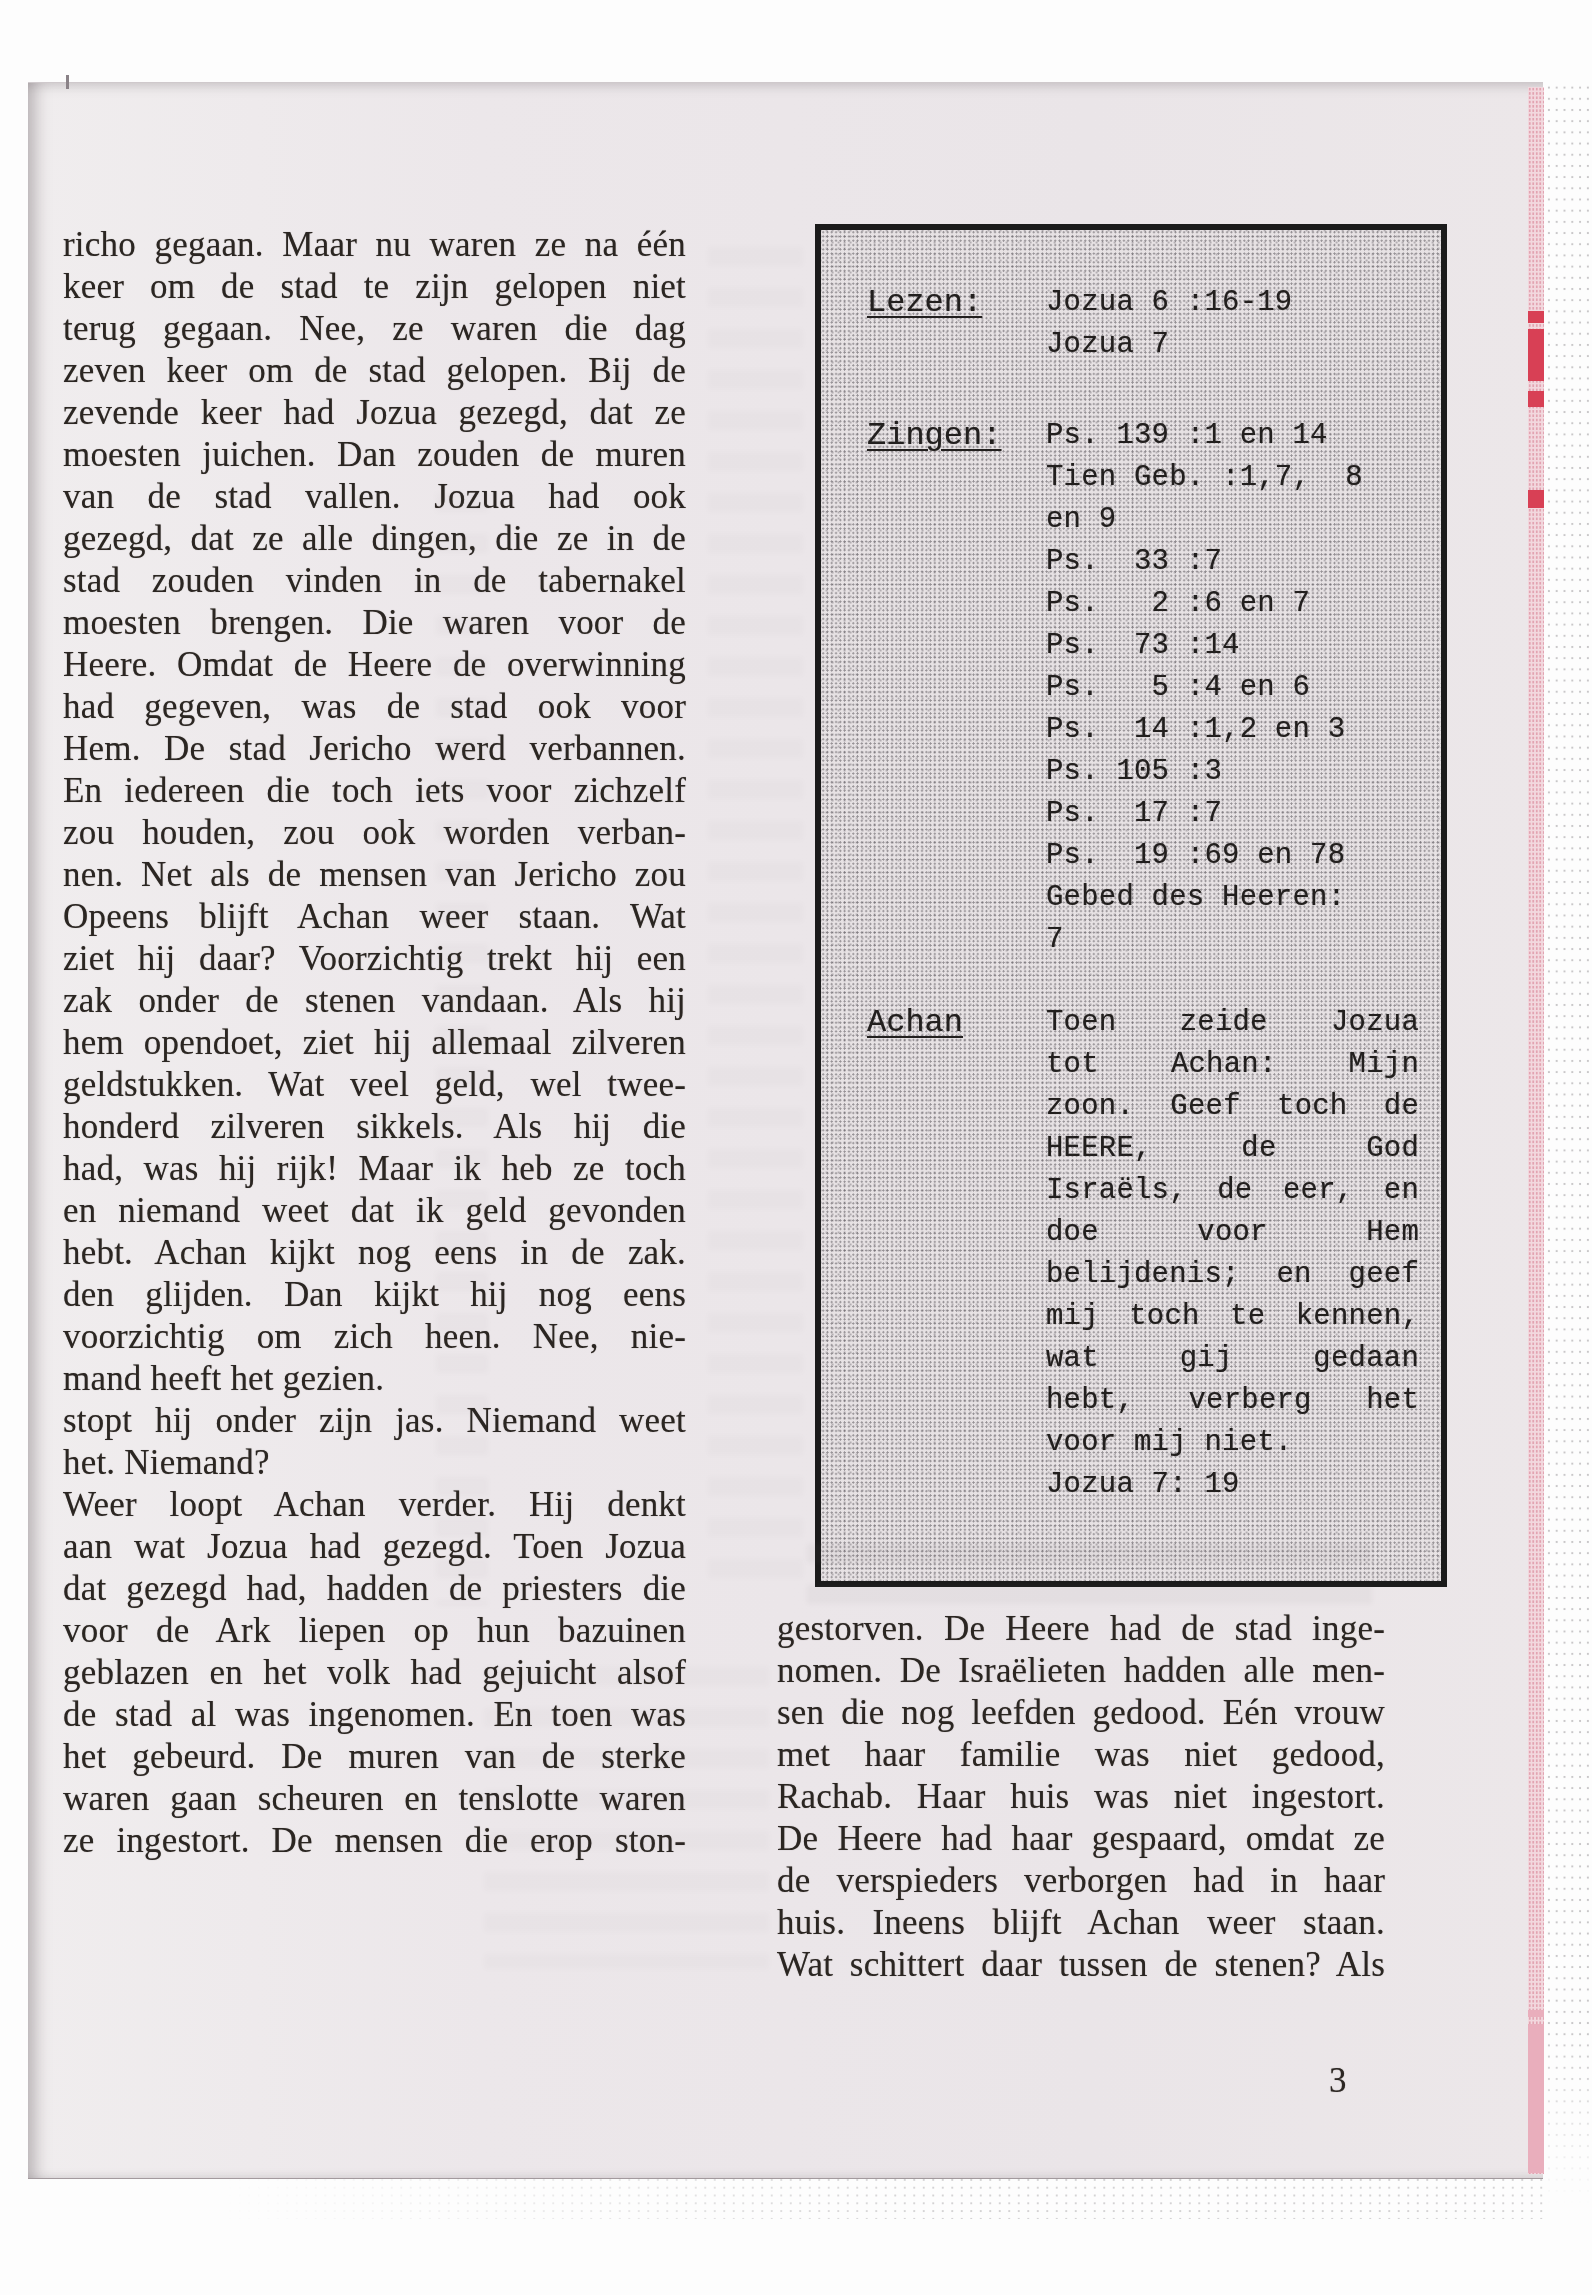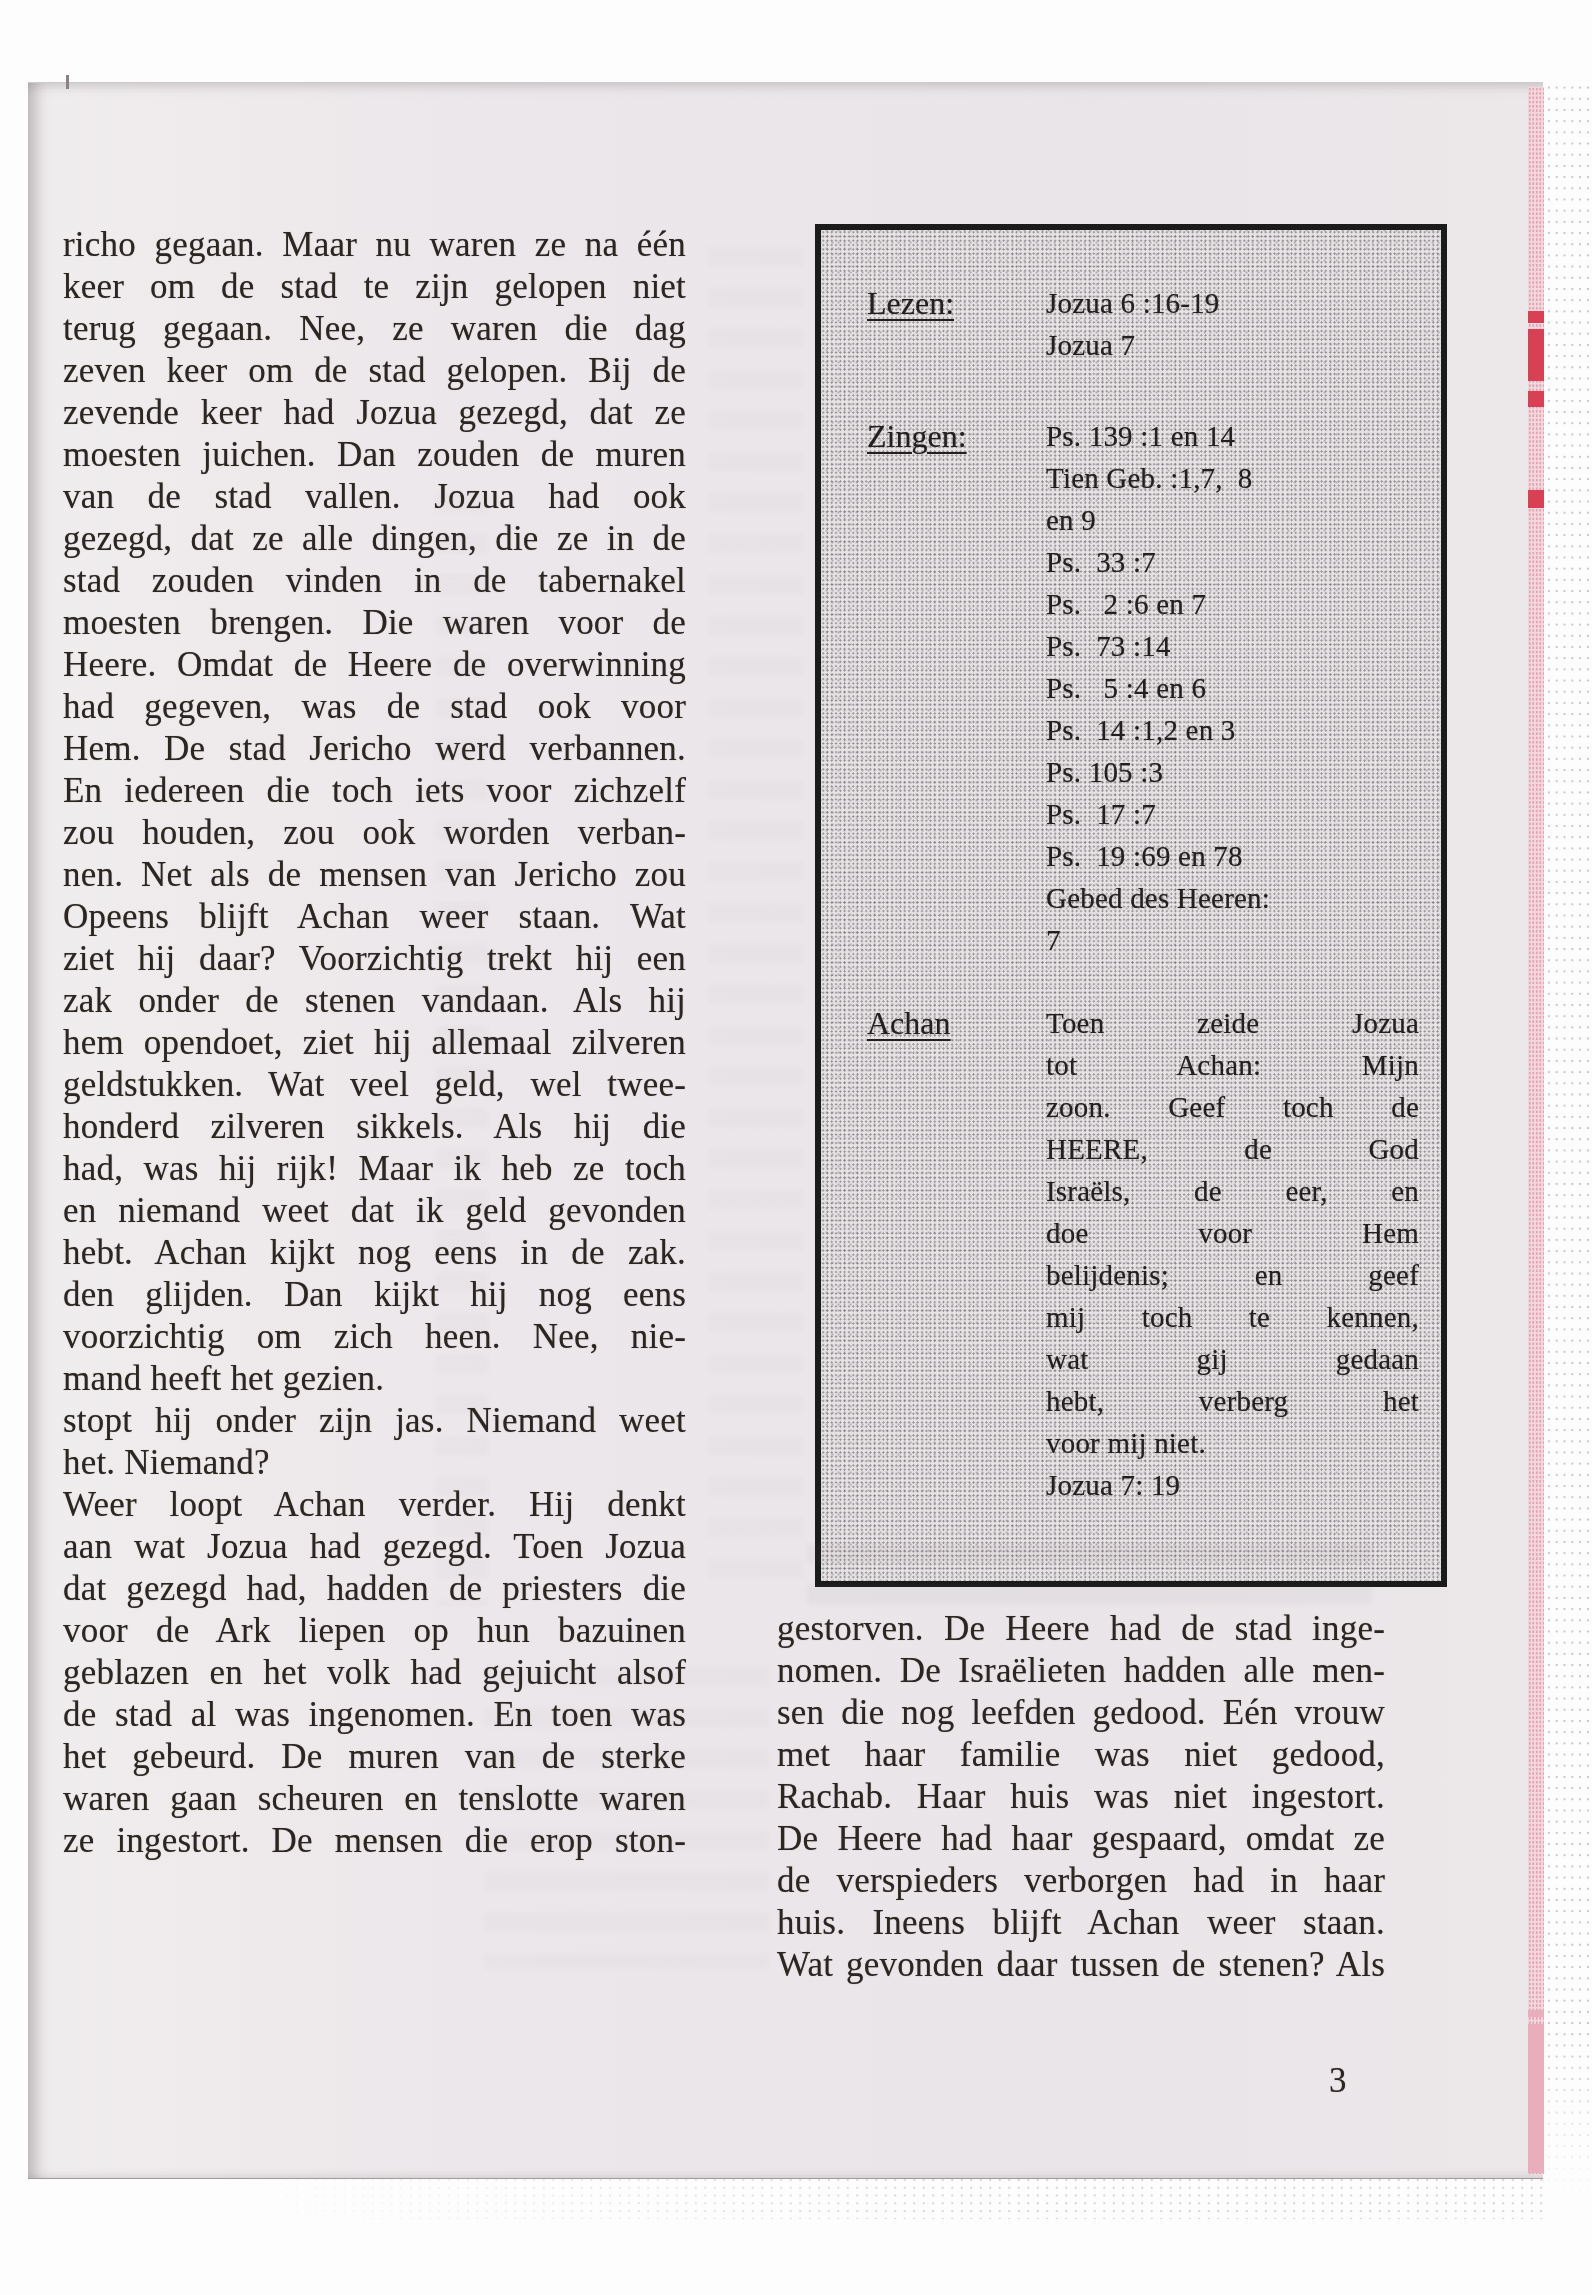--- a/index.html
+++ b/index.html
@@ -51,20 +51,21 @@
     border: 6px solid #1b1b1b;
     background-color: #e7e2e4;
     background-image:
       radial-gradient(rgba(70, 66, 72, 0.50) 0.9px, transparent 1.2px),
       radial-gradient(rgba(95, 90, 96, 0.38) 0.9px, transparent 1.1px);
     background-size: 4.3px 4.3px, 6px 6px;
     background-position: 0 0, 2.6px 3.5px;
     padding: 52px 22.4px 0 46px;
     box-sizing: content-box;
     color: #221f1e;
+    font-family: Liberation Mono, monospace;
   }
   .readbox .tline {
     font-size: 29px;
     line-height: 42px;
     letter-spacing: 0.2px;
     text-shadow: 0 0 0.9px rgba(30, 28, 26, 0.5);
     margin-left: 13px;
   }
   .box-section { display: flex; align-items: flex-start; }
   .box-section:nth-child(2) { margin-top: 49px; }
@@ -237,21 +238,21 @@
 
     <div class="textcol col-right" id="right-col">
         <div class="tline full">gestorven. De Heere had de stad inge-</div>
         <div class="tline full">nomen. De Israëlieten hadden alle men-</div>
         <div class="tline full">sen die nog leefden gedood. Eén vrouw</div>
         <div class="tline full">met haar familie was niet gedood,</div>
         <div class="tline full">Rachab. Haar huis was niet ingestort.</div>
         <div class="tline full">De Heere had haar gespaard, omdat ze</div>
         <div class="tline full">de verspieders verborgen had in haar</div>
         <div class="tline full">huis. Ineens blijft Achan weer staan.</div>
-        <div class="tline full">Wat gevonden daar tussen de stenen? Als</div>
+        <div class="tline full">Wat schittert daar tussen de stenen? Als</div>
       </div>
 
     <div class="pageno">3</div>
 
     <div class="ghost ghost-margin"></div>
     <div class="ghost ghost-midgap"></div>
     <div class="ghost ghost-underbox"></div>
     <div class="ghost ghost-lowgap"></div>
 
     <div class="fore-edge">

